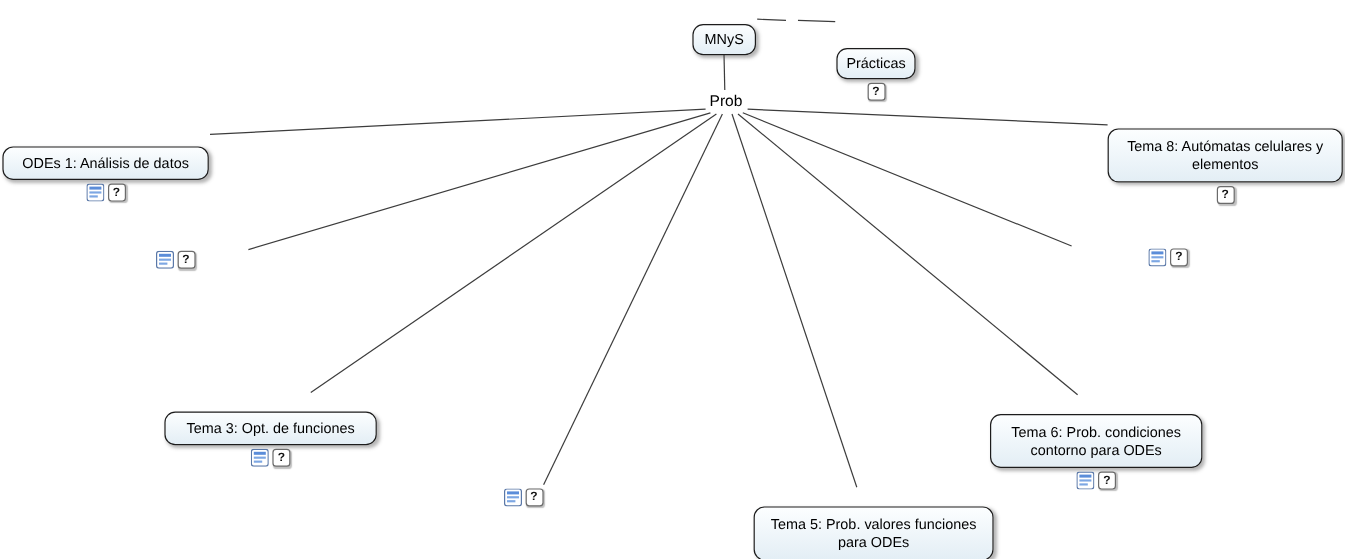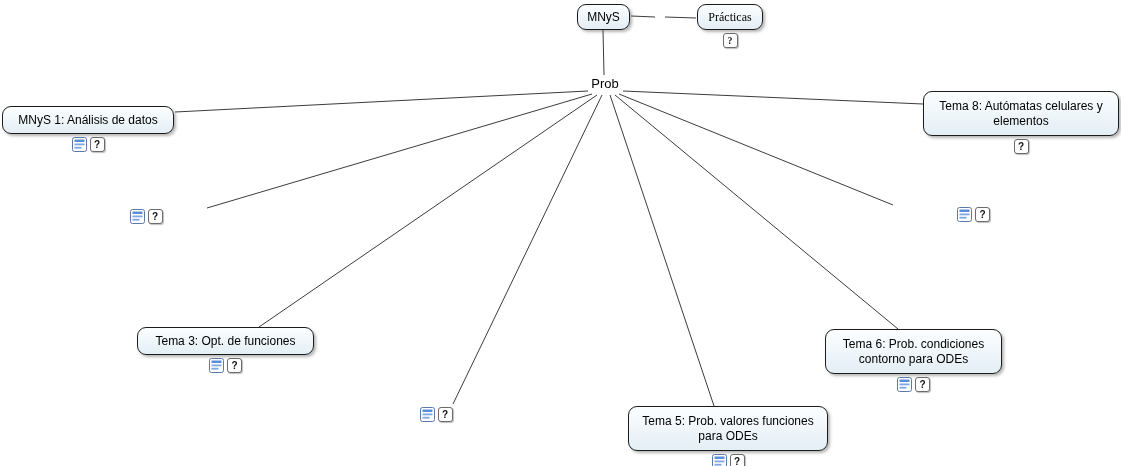--- a/index.html
+++ b/index.html
@@ -10,41 +10,42 @@
   svg.wires{position:absolute;left:0;top:0;pointer-events:none;}
   .node{position:absolute;display:flex;flex-direction:column;align-items:center;}
   .box{
     width:100%;box-sizing:border-box;
     border:1px solid #1c1c1c;border-radius:9px;
     background:linear-gradient(180deg,#fcfeff 0%,#e3eef5 100%);
     box-shadow:2px 2px 3px rgba(90,90,90,0.45);
     display:flex;align-items:center;justify-content:center;
     text-align:center;font-size:12px;line-height:15px;color:#000;
     padding:2px 6px;
+    margin-top:16px;
   }
   .hs{height:26px;}
   .h1{height:28px;}
   .h2{height:45px;}
   .icons{display:flex;gap:3px;margin-top:2px;height:16px;align-items:center;}
   .icon{
     width:15px;height:15px;box-sizing:border-box;display:flex;
     align-items:center;justify-content:center;
   }
   .icon.q{
     background:#fff;border:1px solid #6b6b6b;border-radius:3px;
     font-size:10px;font-weight:bold;color:#111;
     box-shadow:1px 1px 1px rgba(0,0,0,0.25);
   }
   .hub{
     position:absolute;left:582px;top:76px;width:46px;text-align:center;
     font-size:13px;color:#000;
   }
   
   .p-mnys{left:577px;top:4px;width:53px;}
-  .p-prac{left:697px;top:4px;width:66px;font-family:Liberation Serif, serif;}
+  .p-prac{left:697px;top:24px;width:66px;}
   .p-t1{left:2px;top:106px;width:172px;}
   .p-t2{left:85px;top:206px;width:122px;}
   .p-t3{left:137px;top:327px;width:177px;}
   .p-t4{left:345px;top:404px;width:182px;}
   .p-t5{left:628px;top:406px;width:200px;}
   .p-t6{left:825px;top:329px;width:177px;}
   .p-t7{left:882px;top:204px;width:183px;}
   .p-t8{left:923px;top:91px;width:196px;}
 </style>
 </head>
@@ -75,21 +76,21 @@
   <div class="node p-prac">
     <div class="box hs">Prácticas</div>
     <div class="icons">
       <span class="icon q">?</span>
     </div>
   </div>
 
   <div class="hub">Prob</div>
 
   <div class="node p-t1">
-    <div class="box h1">MNyS 1: Análisis de datos</div>
+    <div class="box h1">ODEs 1: Análisis de datos</div>
     <div class="icons">
       <span class="icon">
           <svg width="15" height="15" viewBox="0 0 15 15">
             <rect x="0.5" y="0.5" width="14" height="14" rx="2" fill="#fff" stroke="#5a78a8"></rect>
             <rect x="2.5" y="2.5" width="10" height="2.5" fill="#5b8dd9"></rect>
             <rect x="2.5" y="6.5" width="10" height="1.8" fill="#7da7e3"></rect>
             <rect x="2.5" y="9.8" width="7" height="1.8" fill="#7da7e3"></rect>
           </svg>
         </span>
       <span class="icon q">?</span>

